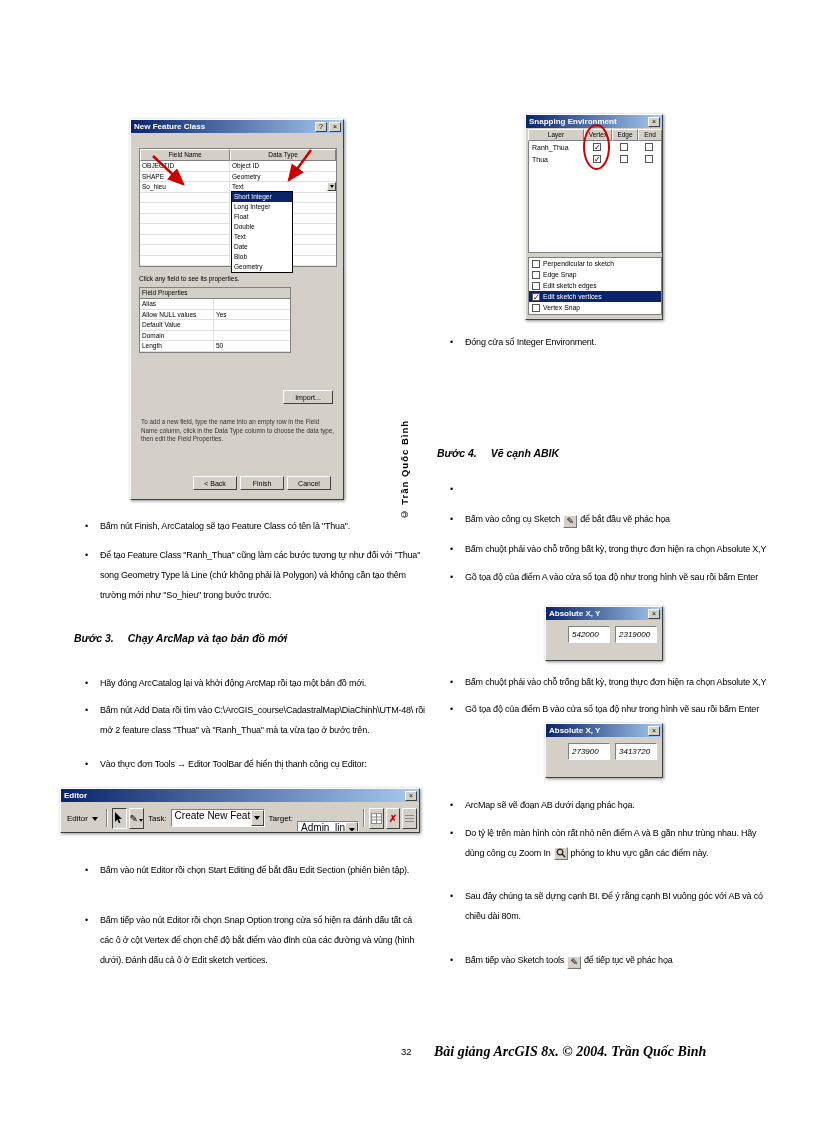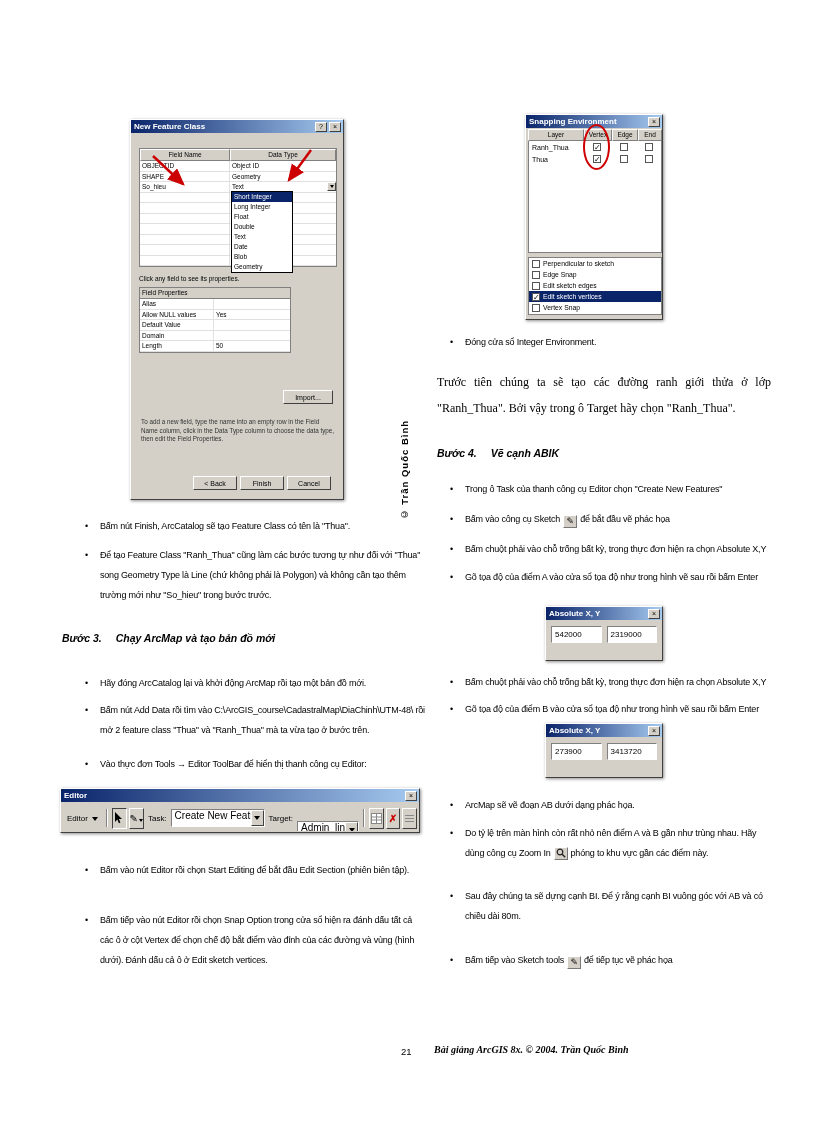--- a/index.html
+++ b/index.html
@@ -84,41 +84,41 @@
   .cval { flex:1; padding:0 3px; white-space:nowrap; overflow:hidden; }
   .cbtn { width:13px; height:16px; background:#d4d0c8; border:1px solid; border-color:#fff #404040 #404040 #fff;
           display:flex; justify-content:center; }
   .cbtn .tri { margin-top:5px; }
   .task-combo { width:94px; } .target-combo { width:62px;margin-top:24px; }
   .red-ic { color:#c00; font-weight:bold; }
 
   
   .dlg-abs { width:118px; height:55px; }
   .dlg-abs-a { left:545px; top:606px; } .dlg-abs-b { left:545px; top:723px; }
-  .abs-body { position:absolute; left:5px; top:19px; right:5px; display:flex; gap:5px; }
+  .abs-body { position:absolute; left:22px; top:19px; right:5px; display:flex; gap:5px;font-style:italic; }
   .abs-field { flex:1; height:17px; background:#fff; border:1px solid; border-color:#808080 #fff #fff #808080;
                font-size:8px; padding:3px 3px 0; }
 
   
   .bullet { position:absolute; display:flex; }
   .bm { width:15px; flex:none; font-size:9px; line-height:20px; }
   .bt { font-size:9px; letter-spacing:-0.2px; line-height:20px; }
   .lb { left:85px; width:340px; }
   .rb { left:450px; width:322px; }
   .sec-h { position:absolute; font-weight:bold; font-style:italic; font-size:10.5px; display:flex; gap:14px; }
   .serif-para { position:absolute; left:437px; top:369px; width:334px; font-family:"Liberation Serif",serif;
                 font-size:12px; line-height:26px; text-align:justify; }
   .inl-ic { display:inline-flex; align-items:center; justify-content:center; width:14px; height:13px;
             border:1px solid; border-color:#fff #777 #777 #fff; background:#d4d0c8; font-size:9px;
             margin:0 3px; vertical-align:-2px; }
   .vcredit { position:absolute; left:399px; top:420px; writing-mode:vertical-rl; transform:rotate(180deg);
              font-size:9.5px; font-weight:bold; letter-spacing:1px; }
   .pg-num { position:absolute; left:401px; top:1046px; font-size:9.5px; }
   .footer { position:absolute; left:434px; top:1044px; font-family:"Liberation Serif",serif;
-            font-style:italic; font-weight:bold; font-size:10px;text-align:center; }
+            font-style:italic; font-weight:bold; font-size:14px;text-align:center; }
 </style>
 </head>
 <body>
 
 <div class="page">
 
   <div class="win dlg-nfc">
     <div class="tbar">
       <span class="ttext">New Feature Class</span>
       <span class="tbtn">?</span>
@@ -287,21 +287,21 @@
 
   <div class="bullet lb" style="top:516px">
     <span class="bm">•</span>
     <span class="bt">Bấm nút Finish, ArcCatalog sẽ tạo Feature Class có tên là "Thua".</span>
   </div>
   <div class="bullet lb" style="top:545px">
     <span class="bm">•</span>
     <span class="bt">Để tạo Feature Class "Ranh_Thua" cũng làm các bước tương tự như đối với "Thua" song Geometry Type là Line (chứ không phải là Polygon) và không cần tạo thêm trường mới như "So_hieu" trong bước trước.</span>
   </div>
 
-  <div class="sec-h" style="left:62px; top:632px">
+  <div class="sec-h" style="left:74px; top:632px">
     <span>Bước 3.</span>
     <span>Chạy ArcMap và tạo bản đồ mới</span>
   </div>
 
   <div class="bullet lb" style="top:673px">
     <span class="bm">•</span>
     <span class="bt">Hãy đóng ArcCatalog lại và khởi động ArcMap rồi tạo một bản đồ mới.</span>
   </div>
   <div class="bullet lb" style="top:700px">
     <span class="bm">•</span>
@@ -375,30 +375,28 @@
   <div class="bullet lb" style="top:910px">
     <span class="bm">•</span>
     <span class="bt">Bấm tiếp vào nút Editor rồi chọn Snap Option trong cửa sổ hiện ra đánh dấu tất cả các ô ở cột Vertex để chọn chế độ bắt điểm vào đỉnh của các đường và vùng (hình dưới). Đánh dấu cả ô ở Edit sketch vertices.</span>
   </div>
 
   <div class="bullet rb" style="top:332px">
     <span class="bm">•</span>
     <span class="bt">Đóng cửa sổ Integer Environment.</span>
   </div>
 
-  <div class="serif-para">Trước tiên chúng ta sẽ tạo các đường ranh giới thửa ở lớp "Ranh_Thua". Bởi vậy trong ô Target hãy chọn "Ranh_Thua".</div>
 
   <div class="sec-h" style="left:437px; top:447px">
     <span>Bước 4.</span>
     <span>Vẽ cạnh ABIK</span>
   </div>
 
   <div class="bullet rb" style="top:479px">
     <span class="bm">•</span>
-    <span class="bt">Trong ô Task của thanh công cụ Editor chọn "Create New Features"</span>
   </div>
   <div class="bullet rb" style="top:509px">
     <span class="bm">•</span>
     <span class="bt">
       <span>Bấm vào công cụ Sketch</span><span class="inl-ic">
           <span>✎</span>
         </span><span>để bắt đầu vẽ phác họa</span>
     </span>
   </div>
   <div class="bullet rb" style="top:539px">
@@ -463,16 +461,16 @@
   <div class="bullet rb" style="top:950px">
     <span class="bm">•</span>
     <span class="bt">
       <span>Bấm tiếp vào Sketch tools</span><span class="inl-ic">
           <span>✎</span>
         </span><span>để tiếp tục vẽ phác họa</span>
     </span>
   </div>
 
   <div class="vcredit">© Trần Quốc Bình</div>
-  <div class="pg-num">21</div>
+  <div class="pg-num">32</div>
   <div class="footer">Bài giảng ArcGIS 8x. © 2004. Trần Quốc Bình</div>
 
 </div>
 
 </body></html>

